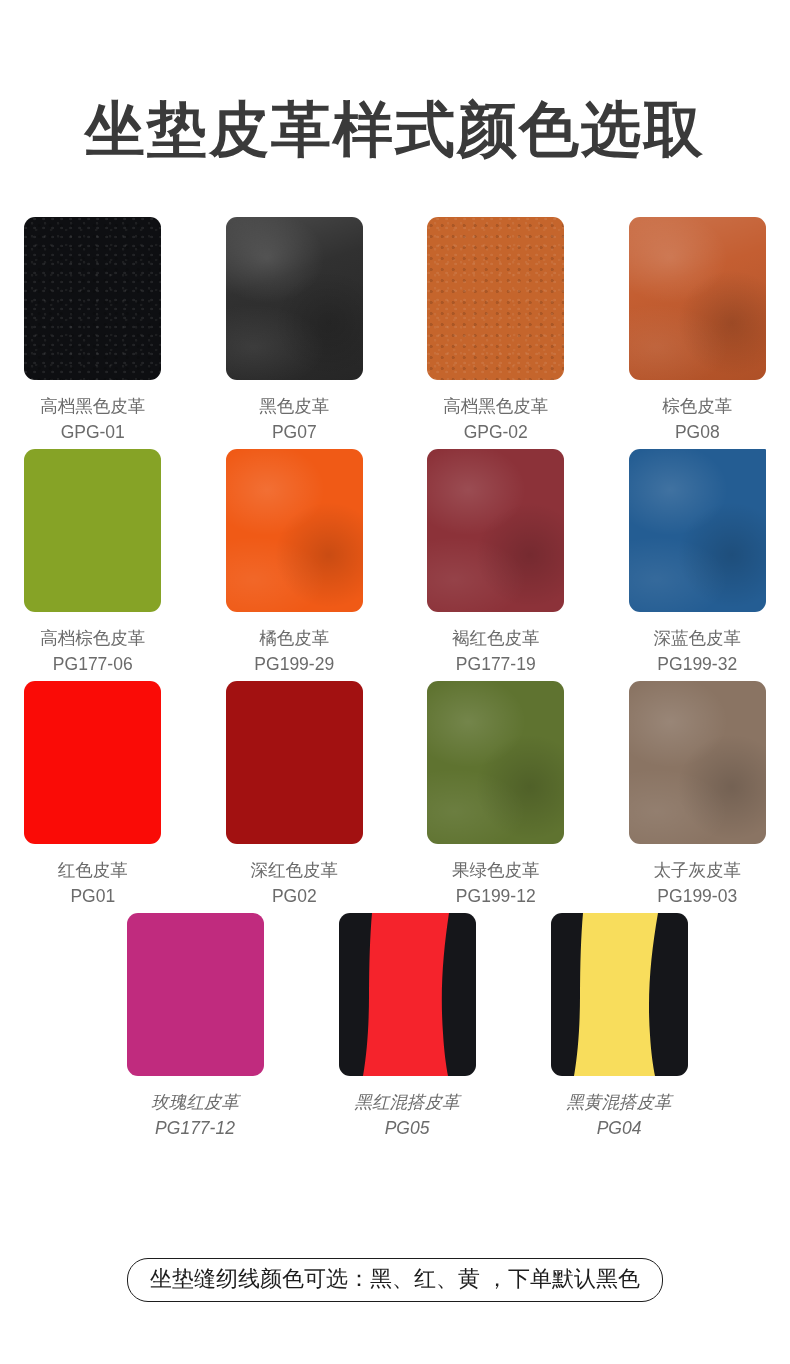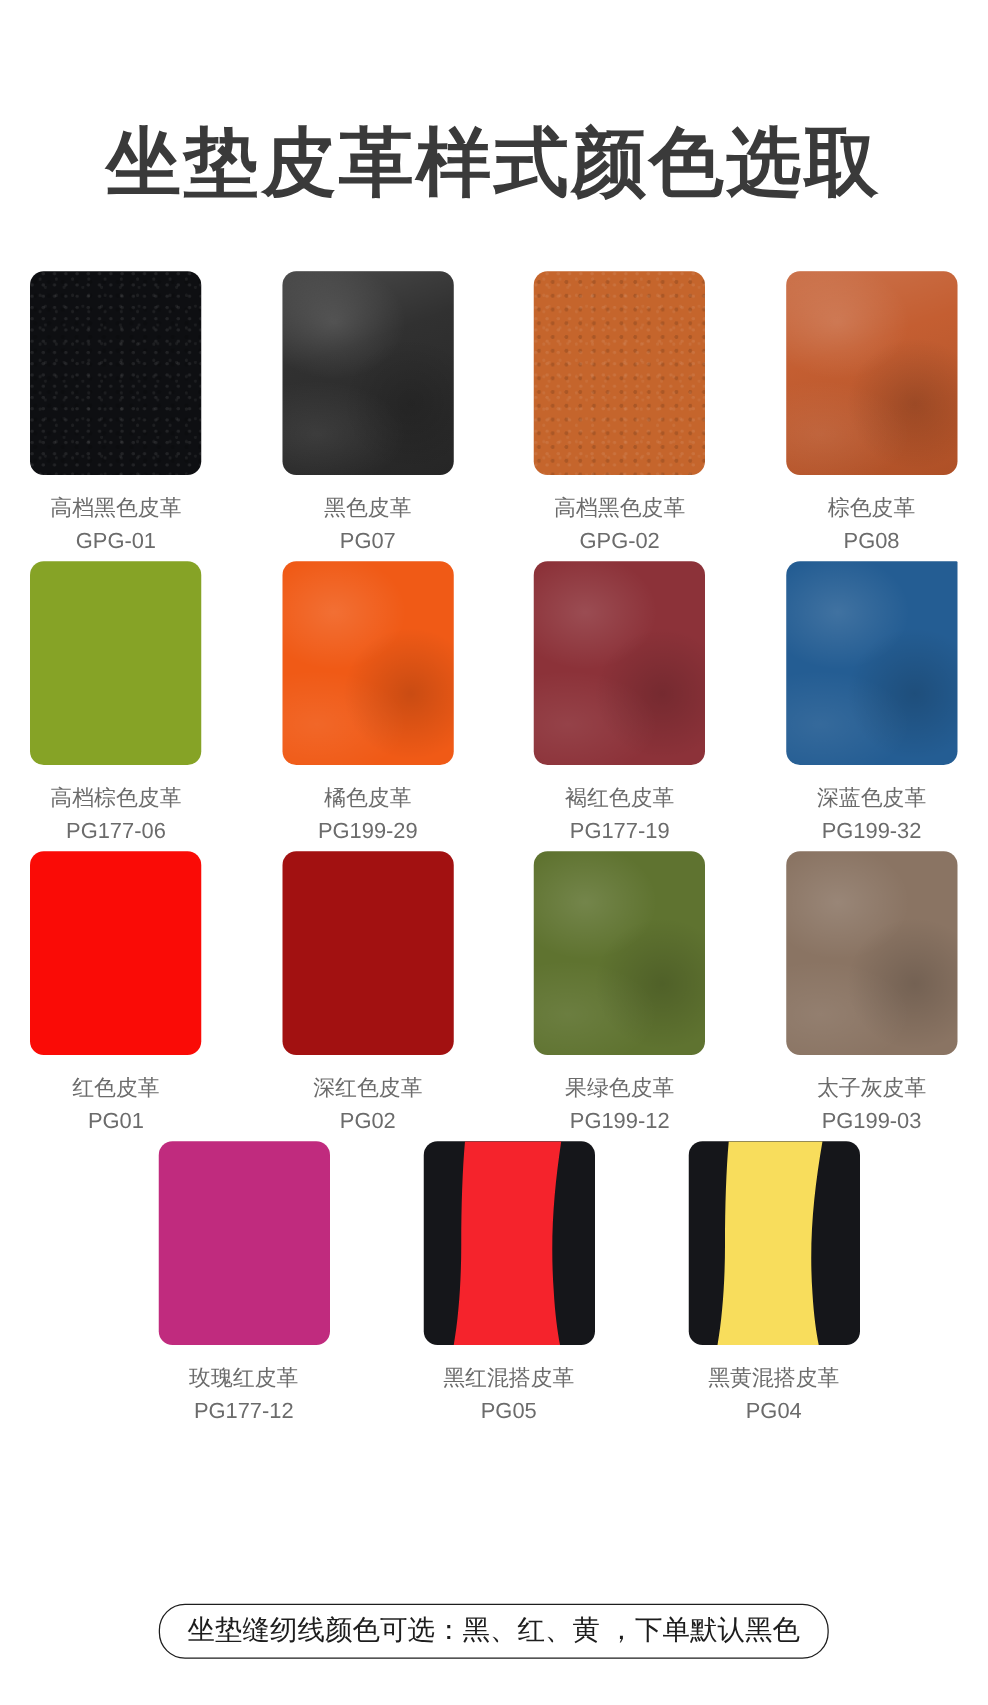--- a/index.html
+++ b/index.html
@@ -52,21 +52,21 @@
   }
   .row-4 { justify-content: flex-start; }
   .row-3 { justify-content: flex-start; padding-left: 97px; }
 
   .cell {
     width: 197px;
     display: flex;
     flex-direction: column;
     align-items: center;
   }
-  .row-3 .cell { width: 196px; }
+  .row-3 .cell { width: 196px; font-style: italic; }
 
   .swatch-wrap {
     width: 137px;
     height: 163px;
     display: block;
     position: relative;
   }
   .swatch {
     width: 137px;
     height: 163px;
@@ -124,21 +124,21 @@
     text-align: left;
     color: #6b6b6b;
     font-size: 17.5px;
     line-height: 26px;
     white-space: nowrap;
   }
 
   
   .note-wrap {
     position: absolute;
-    top: 1236px;
+    top: 1211px;
     left: 0;
     width: 790px;
     display: flex;
     justify-content: center;
   }
   .note {
     border: 1.6px solid #1d1d1d;
     border-radius: 21px;
     padding: 7px 22px 9px 22px;
     font-size: 22px;

